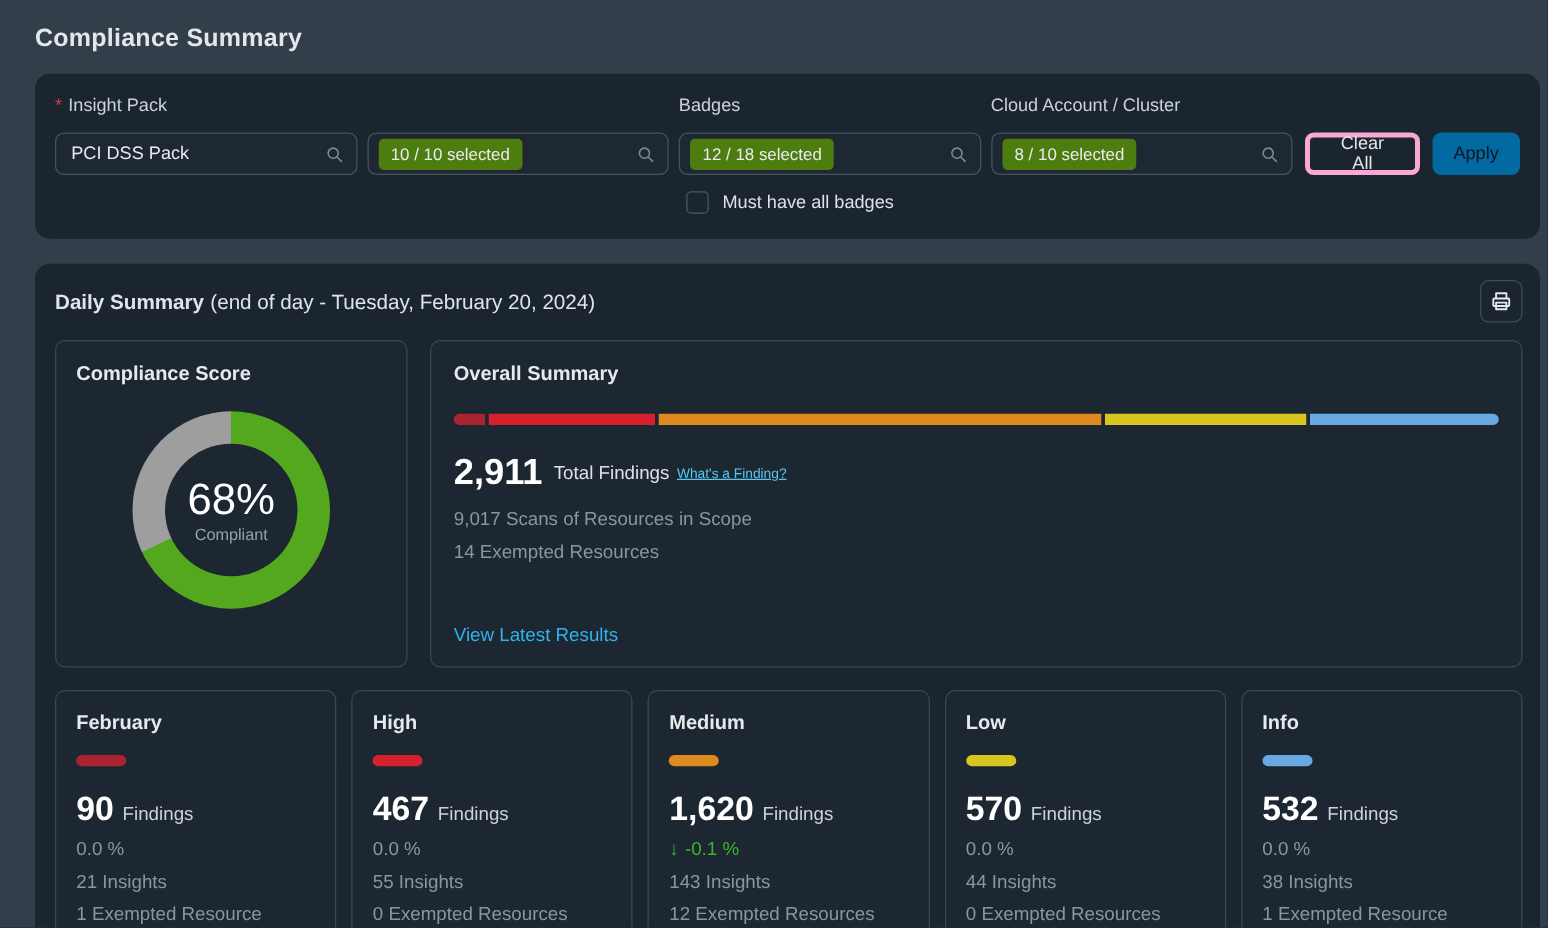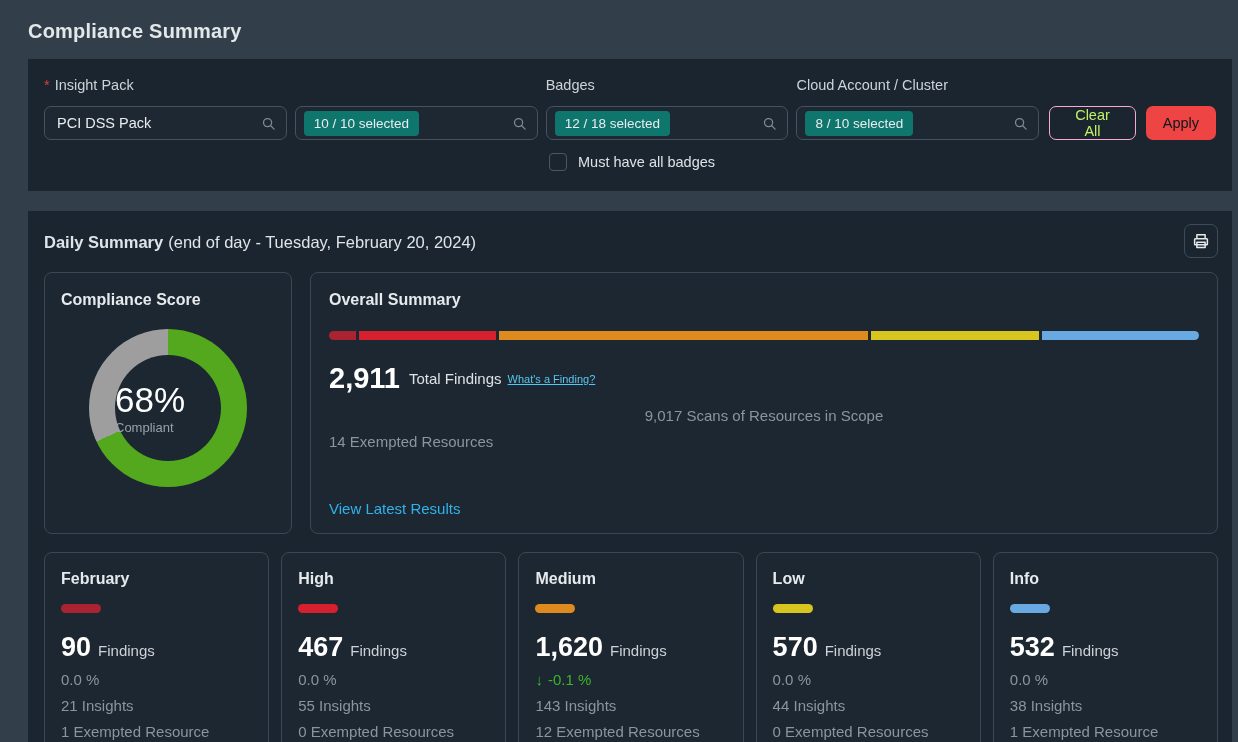--- a/index.html
+++ b/index.html
@@ -9,79 +9,79 @@
     background:#323e49;
     font-family:"Liberation Sans", sans-serif;
     -webkit-font-smoothing:antialiased;
   }
   .page-title {
     padding:20px 28px 16px;
     font-size:20px; font-weight:700; color:#e2e7ea; letter-spacing:.2px;
   }
   .panel {
     margin-left:28px; width:calc(100% - 34px);
-    background:#1b252f; border-radius:0;
+    background:#1b252f; border-radius:12px;
   }
   
   .filter-panel { padding:18px 16px 20px; }
   .fields-row { display:flex; align-items:flex-end; }
   .field { width:245px; margin-right:8px; }
   .field-label { font-size:14.5px; color:#ccd3d8; margin-bottom:13px; }
   .req { color:#d14141; margin-right:5px; }
   .input {
     height:34px; border:1px solid #46535f; border-radius:7px;
     background:#1d2832; display:flex; align-items:center; padding:0 10px 0 8px;
     cursor:pointer;
   }
   .input-value { font-size:14.5px; color:#e8ecef; padding-left:4px; }
   .chip {
-    background:#0f766e; border-radius:4px; padding:5px 10px;
+    background:#4d7c0f; border-radius:4px; padding:5px 10px;
     font-size:13.5px; color:#e8ecef; white-space:nowrap;
   }
   .search-icon { margin-left:auto; flex:0 0 auto; display:flex; }
   .actions { display:flex; gap:10px; margin-left:2px; }
   .btn { height:34px; border-radius:7px; font-size:14.5px; cursor:pointer;
          font-family:inherit; display:flex; align-items:center; }
-  .btn-clear { padding:0 16px; border:1px solid #f9a8d4; background:transparent; color:#bef264; }
-  .btn-apply { padding:0 17px; border:none; background:#ef4444; color:#0c161d; font-weight:500; }
+  .btn-clear { padding:0 16px; border:4px solid #f9a8d4; background:transparent; color:#e5e5e5; }
+  .btn-apply { padding:0 17px; border:none; background:#0369a1; color:#0c161d; font-weight:500; }
   .checkbox-row { margin:13px 0 0 505px; display:flex; align-items:center; }
   .checkbox { width:18px; height:18px; border:1px solid #4a5864; border-radius:4px; cursor:pointer; }
   .checkbox-label { margin-left:11px; font-size:14.5px; color:#dde2e6; }
   
   .daily-panel { margin-top:20px; padding:13px 14px 16px 16px; height:560px; }
   .daily-header { display:flex; justify-content:space-between; align-items:flex-start; }
   .daily-title-wrap { padding-top:9px; font-size:16.5px; color:#dfe4e8; }
   .daily-title { font-weight:700; }
   .daily-subtitle { font-weight:400; margin-left:5px; }
   .print-btn {
     width:34px; height:34px; border:1px solid #3f4c58; border-radius:7px;
     background:transparent; display:flex; align-items:center; justify-content:center; cursor:pointer;
   }
   .top-cards { display:flex; gap:18px; margin-top:14px; }
   .card { background:#1d2731; border:1px solid #3a4754; border-radius:8px; }
   .card-title { font-size:16px; font-weight:700; color:#e6eaed; }
-  .score-card { width:248px; height:262px; padding:18px 16px; }
+  .score-card { width:282px; height:262px; padding:18px 16px; }
   .donut { width:158px; height:158px; border-radius:50%; margin:20px auto 0; position:relative; }
   .donut-hole {
     position:absolute; inset:26px; background:#1d2731; border-radius:50%;
-    display:flex; flex-direction:column; justify-content:center;
+    display:flex; flex-direction:column; align-items:center; justify-content:center;
   }
   .donut-percent { font-size:35px; color:#ffffff; line-height:1; }
   .donut-label { font-size:13px; color:#98a1a9; margin-top:3px; }
   .overall-card { flex:1; height:262px; padding:18px 18px 16px; display:flex; flex-direction:column; }
   .stack-bar { display:flex; margin-top:22px; height:9px; }
   .seg { margin-right:3px; }
   .seg:first-child { border-radius:5px 0 0 5px; }
   .seg:last-child { border-radius:0 5px 5px 0; margin-right:0; }
   .total-row { margin-top:24px; display:flex; align-items:center; }
   .total-num { font-size:29px; font-weight:700; color:#ffffff; line-height:1; }
   .total-label { font-size:15px; color:#dce1e5; margin-left:9px; }
   .finding-link { font-size:11px; color:#56c7f0; margin-left:6px; text-decoration:underline; cursor:pointer; }
   .meta-line { font-size:15px; color:#8b959e; }
-  .meta-scans { margin-top:14px;text-align:center; }
+  .meta-scans { margin-top:14px; }
   .meta-exempt { margin-top:9px; }
   .view-link { margin-top:auto; font-size:15px; color:#2fb3ea; cursor:pointer; }
   
   .sev-row { display:flex; gap:12px; margin-top:18px; }
   .sev-card { flex:1; height:220px; padding:17px 16px; }
   .sev-title { font-size:16px; font-weight:700; color:#e6eaed; }
   .pill { width:40px; height:9px; border-radius:5px; margin-top:16px; }
   .sev-findings { margin-top:21px; display:flex; align-items:baseline; }
   .sev-num { font-size:27px; font-weight:700; color:#ffffff; line-height:1; }
   .sev-findings-label { font-size:15px; color:#ccd2d7; margin-left:7px; }

